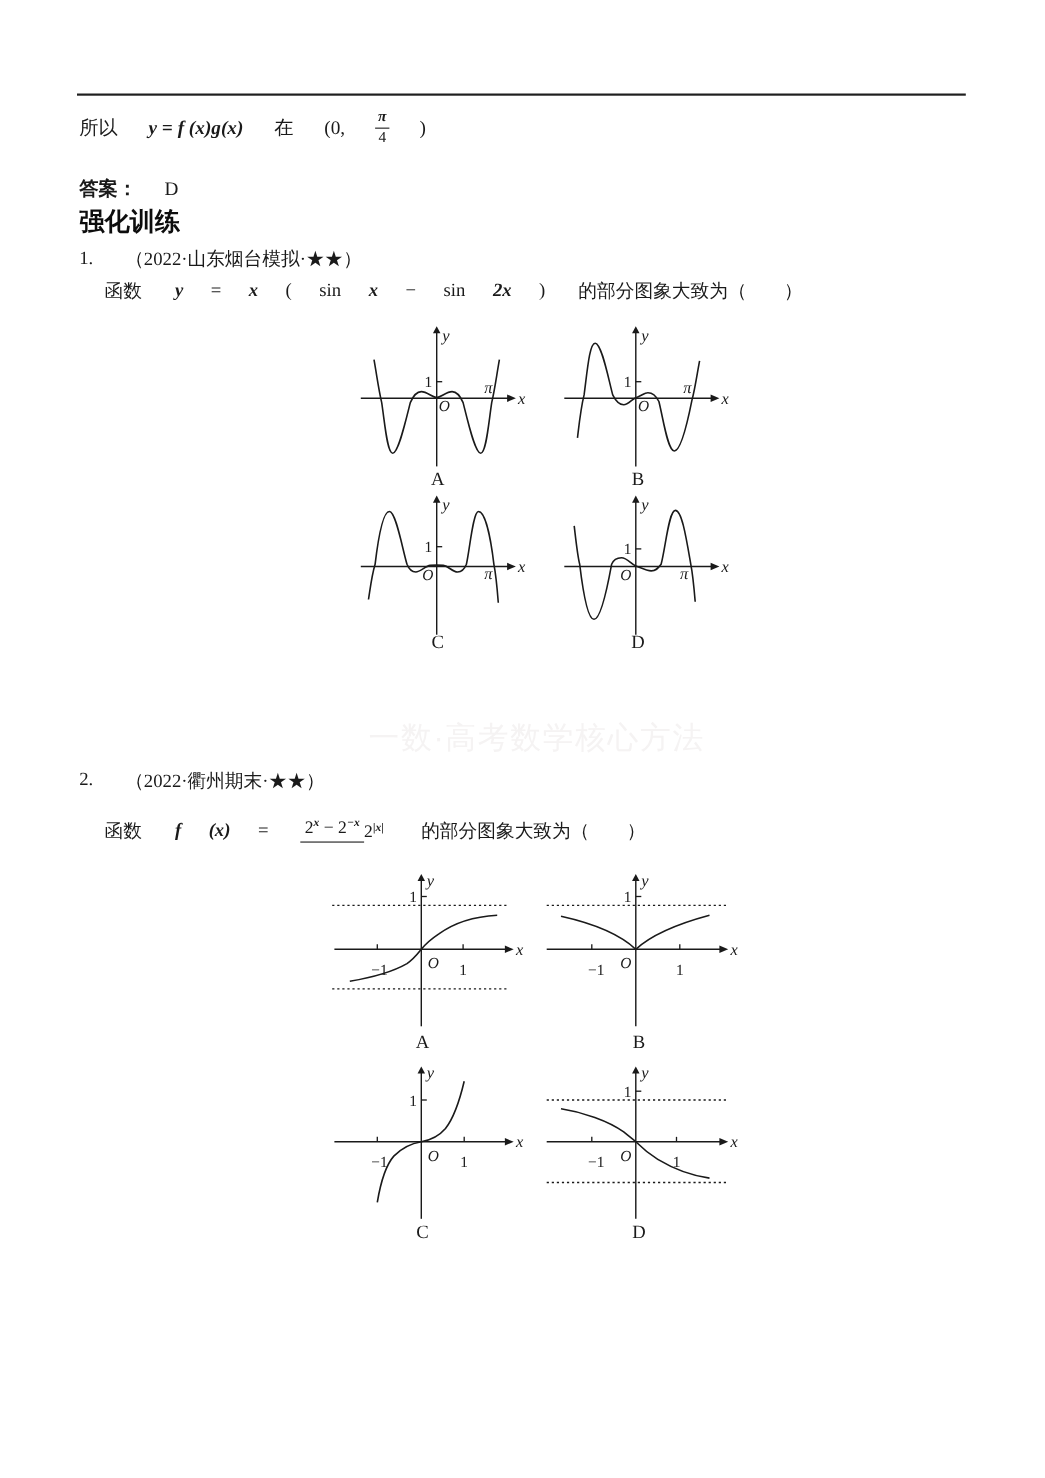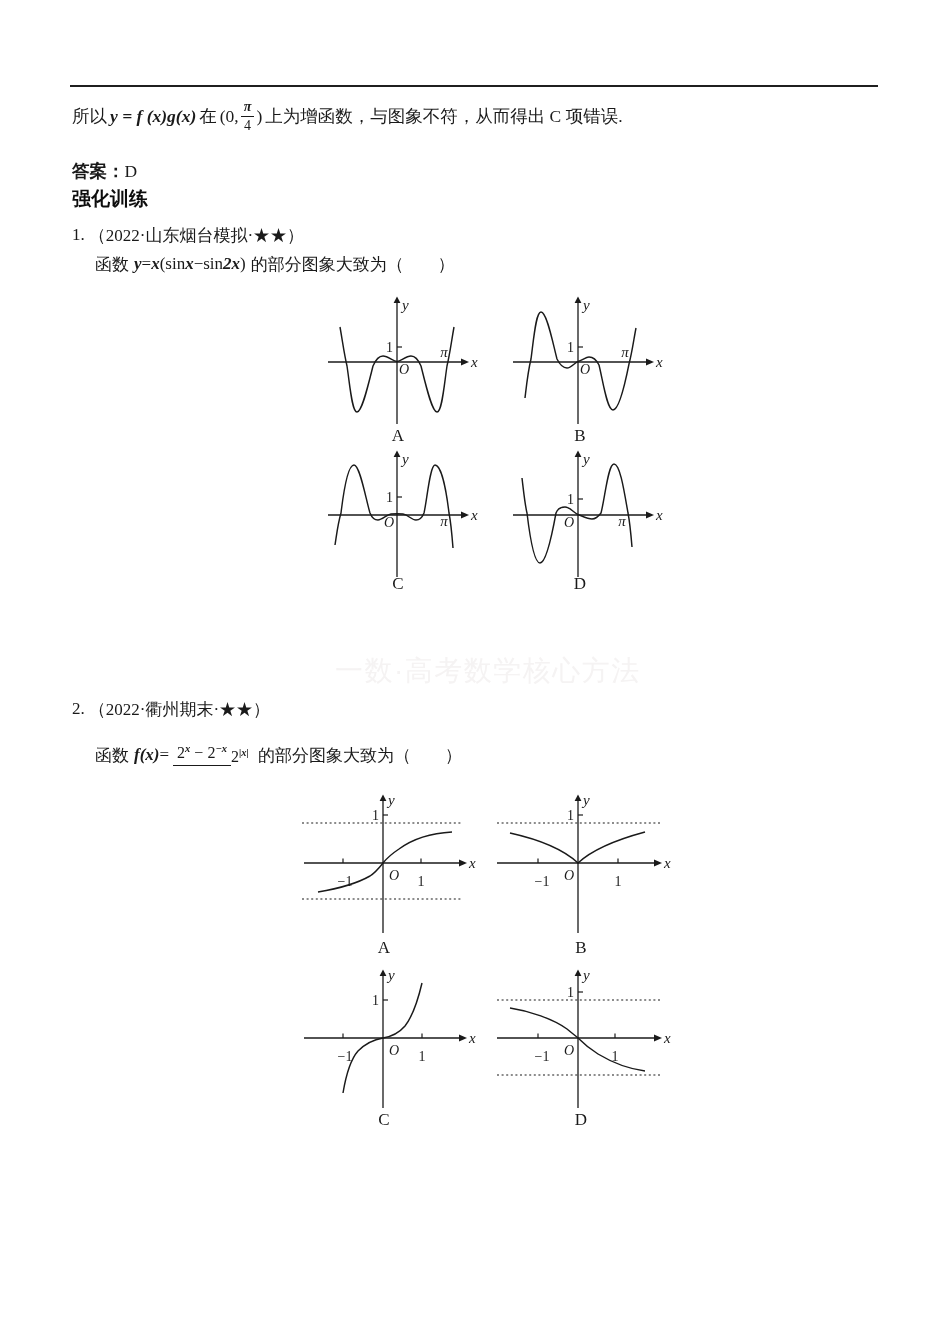--- a/index.html
+++ b/index.html
@@ -1,31 +1,31 @@
 <!DOCTYPE html>
 <html><head>
 <meta charset="utf-8">
 <style>
   html,body{margin:0;padding:0;background:#ffffff;}
   .page{position:relative;width:950px;height:1344px;background:#fff;overflow:hidden;
         font-family:"Liberation Serif","DejaVu Serif",serif;color:#1a1a1a;}
-  .abs{position:absolute;}
+  .abs{position:absolute;gap:25px;}
   .it{font-style:italic;font-weight:bold;}
   .b{font-weight:bold;}
   .txtline{font-size:17.5px;display:flex;align-items:center;white-space:nowrap;}
   .rule{position:absolute;background:#1f1f1f;}
   .frac{display:inline-flex;flex-direction:column;align-items:center;line-height:1;margin:0 2px;}
   .frac .fnum{font-size:14px;padding:0 3px 2px 3px;border-bottom:1.4px solid #1a1a1a;}
   .frac .fden{font-size:14px;padding-top:2px;}
   .bigfrac{display:inline-flex;flex-direction:row;align-items:center;line-height:1;margin:0 4px;}
   .bigfrac .fnum{font-size:16px;padding:0 4px 4px 4px;border-bottom:1.4px solid #1a1a1a;}
   .bigfrac .fden{font-size:16px;padding-top:4px;text-align:center;}
   sup{font-size:10.5px;}
   .section-title{font-family:"Liberation Sans","DejaVu Sans",sans-serif;font-weight:bold;
-                 font-size:19px;color:#0d0d0d;}
+                 font-size:23px;color:#0d0d0d;}
   .optlabel{position:absolute;width:22px;text-align:center;font-size:17px;color:#1a1a1a;}
   .watermark{position:absolute;font-size:28px;color:#f5f3f3;letter-spacing:1.5px;white-space:nowrap;
              font-family:"Liberation Sans","DejaVu Sans",sans-serif;}
   svg{position:absolute;overflow:visible;}
   svg line, svg path{stroke:#1a1a1a;fill:none;}
   svg .axis{stroke-width:1.3;}
   svg .curve{stroke-width:1.45;}
   svg .tick{stroke-width:1.2;}
   svg .dots{stroke-width:1.2;stroke-dasharray:2 2.6;}
   svg polygon{fill:#1a1a1a;stroke:none;}
@@ -44,21 +44,20 @@
   <div class="abs txtline" style="left:72px;top:92px;height:48px;">
     <span>所以</span>
       <span class="it" style="margin:0 3px;">y = f (x)g(x)</span>
       <span>在</span>
       <span style="margin-left:3px;">(0,</span>
       <span class="frac">
         <span class="fnum it">π</span>
         <span class="fden">4</span>
       </span>
       <span style="margin-right:3px;">)</span>
-      <span>上为增函数，与图象不符，从而得出 C 项错误.</span>
   </div>
 
   <div class="abs txtline" style="left:72px;top:160px;height:22px;">
     <span class="b">答案：</span>
       <span>D</span>
   </div>
 
   <div class="abs section-title" style="left:72px;top:186px;">强化训练</div>
 
   <div class="abs txtline" style="left:72px;top:224px;height:22px;font-size:17px;">

